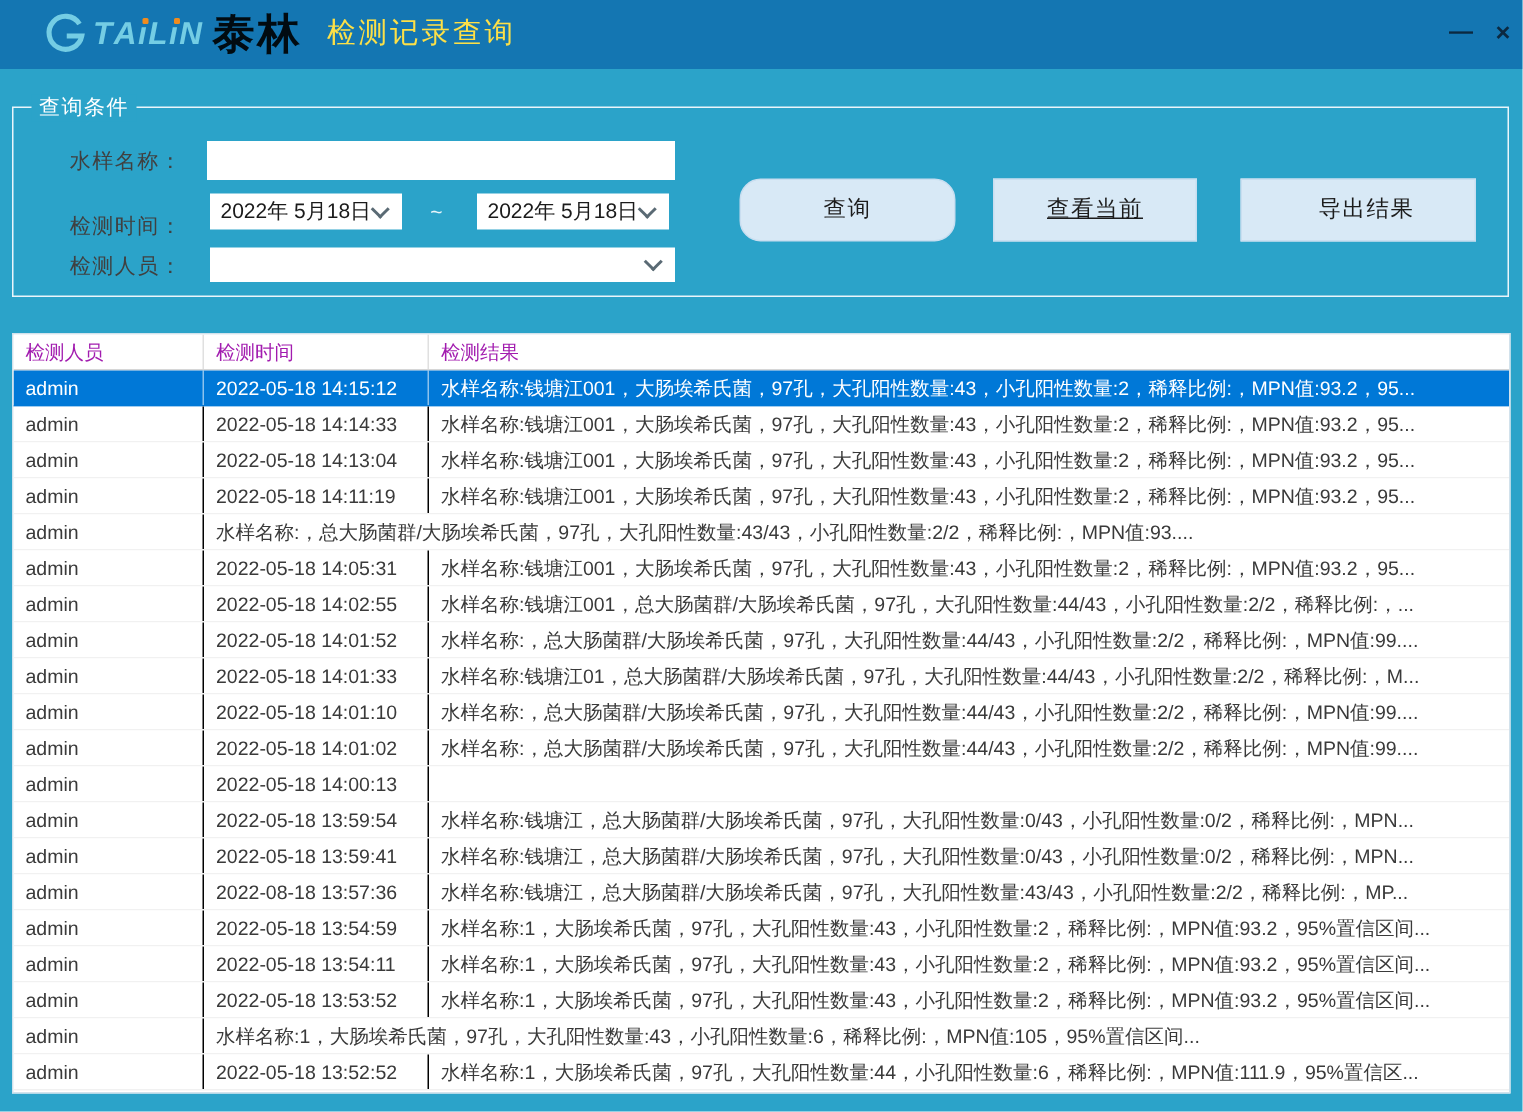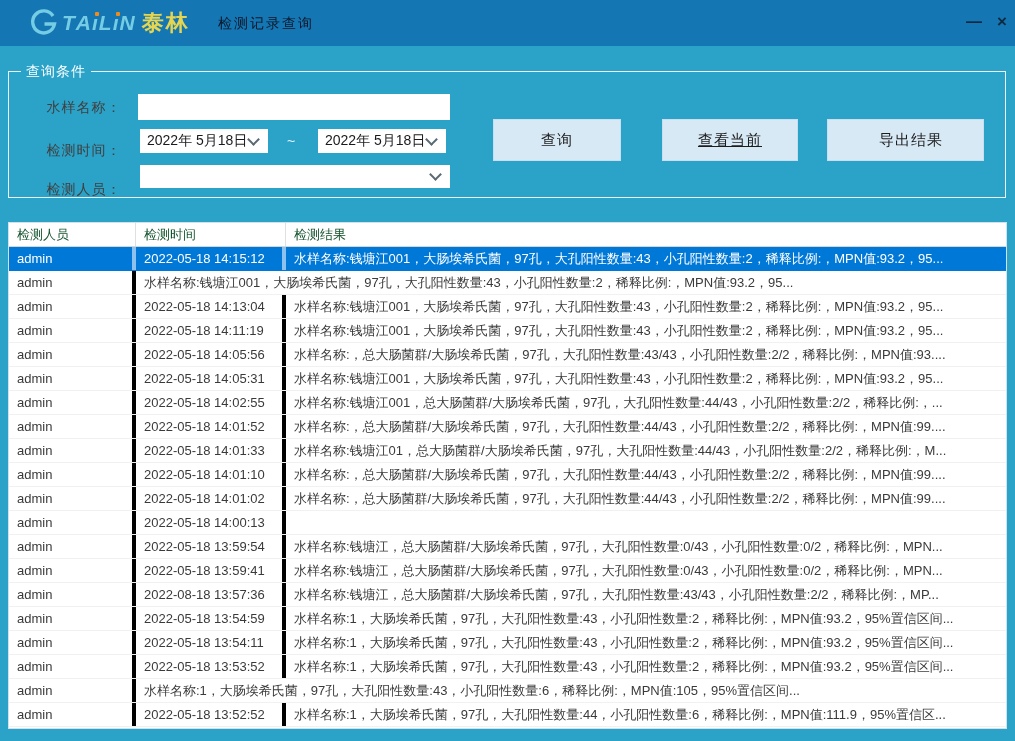--- a/index.html
+++ b/index.html
@@ -6,51 +6,51 @@
   body{width:1015px;height:741px;overflow:hidden;font-family:"Liberation Sans",sans-serif;}
   .app{position:relative;width:1015px;height:741px;background:#2ba3c9;overflow:hidden;}
 
   
   .titlebar{position:absolute;left:0;top:0;width:1015px;height:46px;background:#1476b2;}
   .logo{position:absolute;left:27px;top:0;height:46px;display:flex;align-items:center;}
   .logo svg{display:block;margin-right:3px;}
   .brand{font-style:italic;font-weight:bold;font-size:21px;color:#74cde4;letter-spacing:1px;display:inline-flex;align-items:baseline;}
   .brand .bl{position:relative;display:inline-block;}
   .brand .bl .dot{position:absolute;width:4px;height:4px;background:#f08c1e;left:3px;top:1px;border-radius:1px;}
-  .brand-cjk{font-weight:bold;font-size:22px;color:#fde047;margin-left:6px;letter-spacing:2px;opacity:.9;font-family:Liberation Mono, monospace;}
-  .win-title{position:absolute;left:218px;top:0;height:30px;line-height:46px;color:#0f172a;font-size:14px;letter-spacing:2px;}
+  .brand-cjk{font-weight:bold;font-size:28px;color:#000000;margin-left:6px;letter-spacing:2px;opacity:.9;font-family:Liberation Mono, monospace;}
+  .win-title{position:absolute;left:218px;top:0;height:30px;line-height:46px;color:#fde047;font-size:19px;letter-spacing:2px;}
   .win-btn{position:absolute;top:0;height:46px;line-height:44px;text-align:center;color:#0c2940;cursor:default;}
   .btn-min{right:28px;width:26px;font-size:16px;font-weight:bold;}
   .btn-close{right:0px;width:26px;font-size:17px;font-weight:bold;}
 
   
   .groupbox{position:absolute;left:8px;top:71px;width:998px;height:127px;border:1px solid #eaf5fb;box-sizing:border-box;}
   .legend{position:absolute;left:12px;top:-9px;padding:0 5px;background:#2ba3c9;color:#ffffff;font-size:14px;letter-spacing:1px;}
   .flabel{position:absolute;color:#404040;font-size:14px;letter-spacing:1px;text-align:center;width:96px;left:36px;}
   .lbl1{top:99px;}
   .lbl2{top:142px;}
-  .lbl3{top:169px;margin-top:12px;}
+  .lbl3{top:169px;}
   .txtinput{position:absolute;left:138px;top:94px;width:312px;height:26px;background:#ffffff;border:none;box-sizing:border-box;font-size:14px;padding:0 6px;outline:none;}
   .datebox{position:absolute;top:129px;width:128px;height:24px;background:#ffffff;box-sizing:border-box;display:flex;align-items:center;padding-left:7px;font-size:14px;color:#1a1a1a;cursor:default;}
   .date-from{left:140px;}
   .date-to{left:318px;}
   .tilde{position:absolute;left:281px;top:129px;width:20px;height:24px;line-height:24px;text-align:center;color:#eaf6fb;font-size:14px;}
   .combobox{position:absolute;left:140px;top:165px;width:310px;height:23px;background:#ffffff;box-sizing:border-box;display:flex;align-items:center;padding-left:7px;font-size:13px;cursor:default;}
   .chev{width:7px;height:7px;border-right:2px solid #5a6a74;border-bottom:2px solid #5a6a74;transform:rotate(45deg);margin-left:auto;margin-right:10px;margin-top:-4px;flex:0 0 auto;}
   .btn{position:absolute;top:119px;height:42px;background:#d8e9f6;border:1px solid #c9def0;box-sizing:border-box;color:#1c1c1c;font-size:15px;letter-spacing:1px;text-align:center;line-height:40px;cursor:default;}
-  .btn-search{left:493px;width:128px;}
+  .btn-search{left:493px;width:144px;border-radius:14px;}
   .btn-current{left:662px;width:136px;text-decoration:underline;}
   .btn-export{left:827px;width:157px;padding-left:11px;}
 
   
   .panel{position:absolute;left:8px;top:222px;width:999px;height:507px;background:#ffffff;border:1px solid #d2e2ec;box-sizing:border-box;overflow:hidden;}
   .thead{display:flex;height:24px;border-bottom:1px solid #d6d6d6;box-sizing:border-box;background:#ffffff;}
-  .th{font-size:13px;color:#14532d;line-height:23px;padding-left:8px;box-sizing:border-box;border-right:1px solid #e0e0e0;white-space:nowrap;overflow:hidden;}
+  .th{font-size:13px;color:#a21caf;line-height:23px;padding-left:8px;box-sizing:border-box;border-right:1px solid #e0e0e0;white-space:nowrap;overflow:hidden;}
   .trow{display:flex;height:24px;box-sizing:border-box;border-bottom:1px solid #f1f1f1;background:#ffffff;}
-  .td{font-size:13px;color:#3a3a3a;line-height:23px;padding-left:8px;box-sizing:border-box;border-right:4px solid #000000;white-space:nowrap;overflow:hidden;}
+  .td{font-size:13px;color:#3a3a3a;line-height:23px;padding-left:8px;box-sizing:border-box;border-right:1px solid #000000;white-space:nowrap;overflow:hidden;}
   .c1{width:127px;flex:0 0 auto;}
   .c2{width:150px;flex:0 0 auto;}
   .c3{flex:1 1 auto;border-right:none !important;}
   .trow.selected{background:#0078d7;border-bottom-color:#0078d7;}
   .trow.selected .td{color:#ffffff;border-right-color:rgba(255,255,255,.55);}
 </style>
 </head>
 <body>
 
 <div class="app">
@@ -112,35 +112,35 @@
       <div class="th c3">检测结果</div>
     </div>
     <div id="table-body">
         <div class="trow selected">
     <div class="td c1">admin</div>
     <div class="td c2">2022-05-18 14:15:12</div>
     <div class="td c3">水样名称:钱塘江001，大肠埃希氏菌，97孔，大孔阳性数量:43，小孔阳性数量:2，稀释比例:，MPN值:93.2，95...</div>
   </div>
         <div class="trow">
     <div class="td c1">admin</div>
+    <div class="td c2">2022-05-18 14:14:33</div>
     <div class="td c3">水样名称:钱塘江001，大肠埃希氏菌，97孔，大孔阳性数量:43，小孔阳性数量:2，稀释比例:，MPN值:93.2，95...</div>
   </div>
         <div class="trow">
     <div class="td c1">admin</div>
     <div class="td c2">2022-05-18 14:13:04</div>
     <div class="td c3">水样名称:钱塘江001，大肠埃希氏菌，97孔，大孔阳性数量:43，小孔阳性数量:2，稀释比例:，MPN值:93.2，95...</div>
   </div>
         <div class="trow">
     <div class="td c1">admin</div>
     <div class="td c2">2022-05-18 14:11:19</div>
     <div class="td c3">水样名称:钱塘江001，大肠埃希氏菌，97孔，大孔阳性数量:43，小孔阳性数量:2，稀释比例:，MPN值:93.2，95...</div>
   </div>
         <div class="trow">
     <div class="td c1">admin</div>
-    <div class="td c2">2022-05-18 14:05:56</div>
     <div class="td c3">水样名称:，总大肠菌群/大肠埃希氏菌，97孔，大孔阳性数量:43/43，小孔阳性数量:2/2，稀释比例:，MPN值:93....</div>
   </div>
         <div class="trow">
     <div class="td c1">admin</div>
     <div class="td c2">2022-05-18 14:05:31</div>
     <div class="td c3">水样名称:钱塘江001，大肠埃希氏菌，97孔，大孔阳性数量:43，小孔阳性数量:2，稀释比例:，MPN值:93.2，95...</div>
   </div>
         <div class="trow">
     <div class="td c1">admin</div>
     <div class="td c2">2022-05-18 14:02:55</div>

